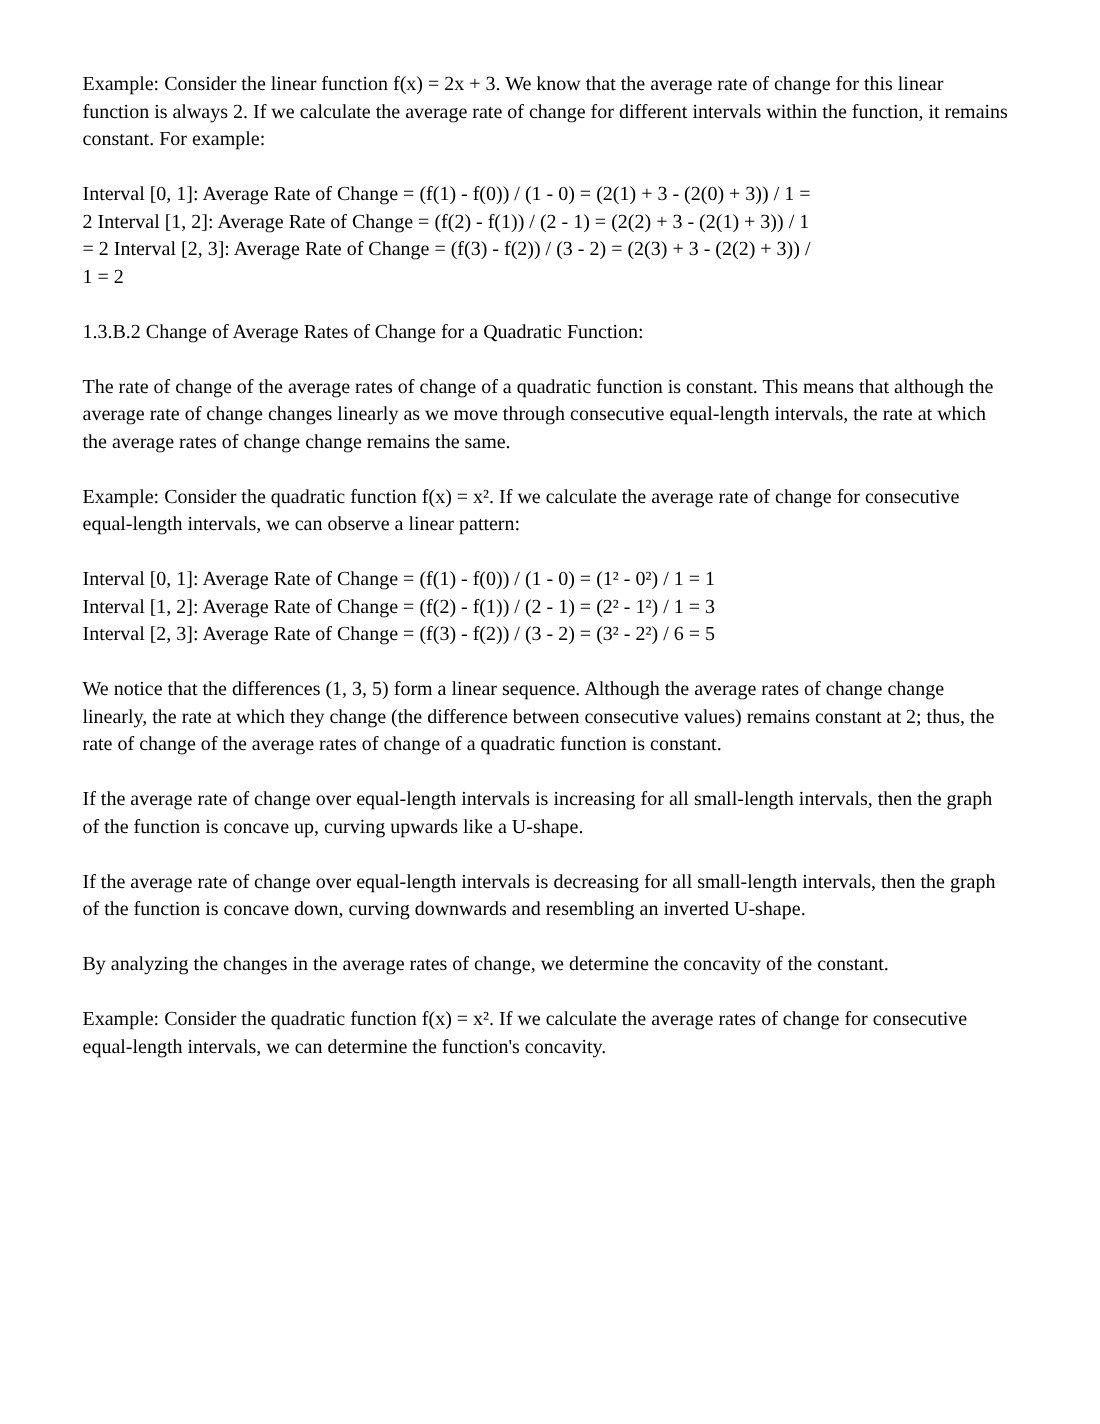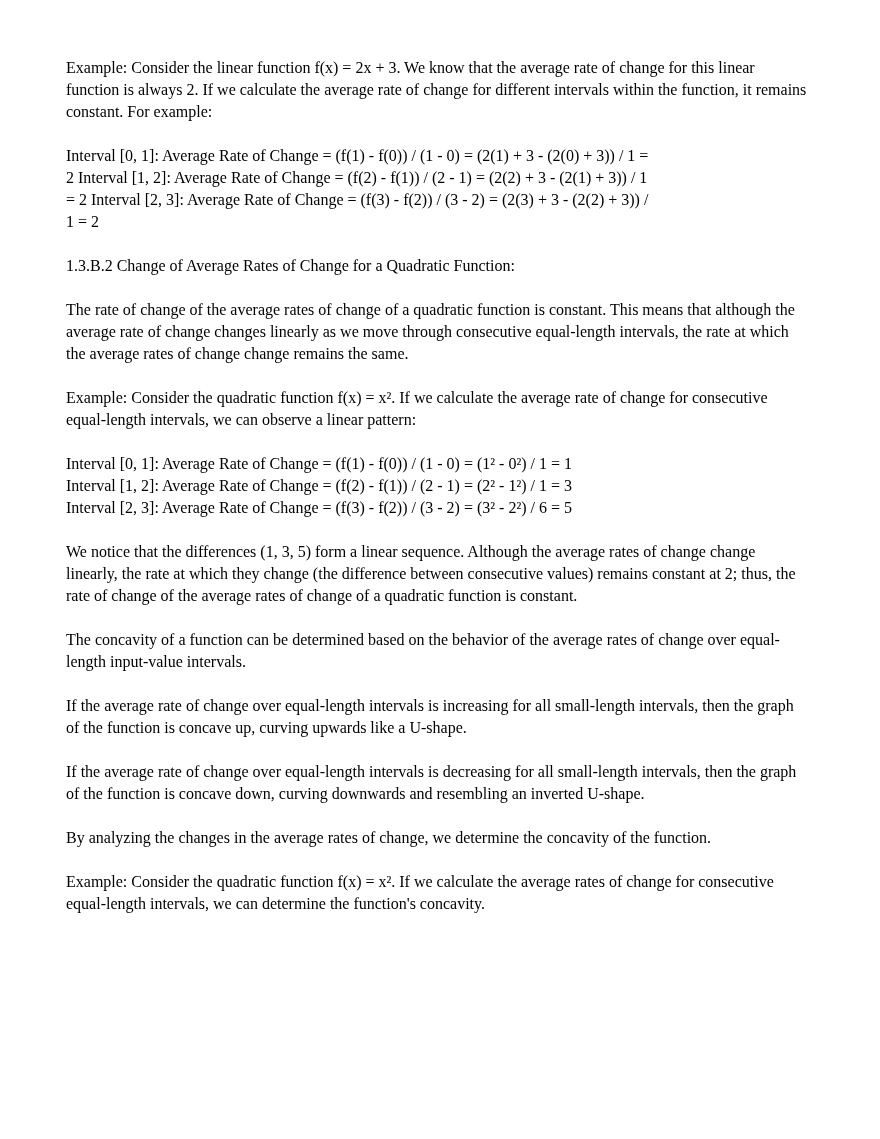--- a/index.html
+++ b/index.html
@@ -58,23 +58,22 @@
 
   <div class="line-block">
     <div class="line">Interval [0, 1]: Average Rate of Change = (f(1) - f(0)) / (1 - 0) = (1² - 0²) / 1 = 1</div>
     <div class="line">Interval [1, 2]: Average Rate of Change = (f(2) - f(1)) / (2 - 1) = (2² - 1²) / 1 = 3</div>
     <div class="line">Interval [2, 3]: Average Rate of Change = (f(3) - f(2)) / (3 - 2) = (3² - 2²) / 6 = 5</div>
   </div>
 
   <p class="para">We notice that the differences (1, 3, 5) form a linear sequence. Although the average rates of change change linearly, the rate at which they change (the difference between consecutive values) remains constant at 2; thus, the rate of change of the average rates of change of a quadratic function is constant.</p>
 
 
-  <p class="para">The concavity of a function can be determined based on the behavior of the average rates of change over equal-length input-value intervals.</p>
 
   <p class="para">If the average rate of change over equal-length intervals is increasing for all small-length intervals, then the graph of the function is concave up, curving upwards like a U-shape.</p>
 
   <p class="para">If the average rate of change over equal-length intervals is decreasing for all small-length intervals, then the graph of the function is concave down, curving downwards and resembling an inverted U-shape.</p>
 
-  <p class="para">By analyzing the changes in the average rates of change, we determine the concavity of the function.</p>
+  <p class="para">By analyzing the changes in the average rates of change, we determine the concavity of the constant.</p>
 
   <p class="para">Example: Consider the quadratic function f(x) = x². If we calculate the average rates of change for consecutive equal-length intervals, we can determine the function's concavity.</p>
 
 </div>
 
 </body></html>

